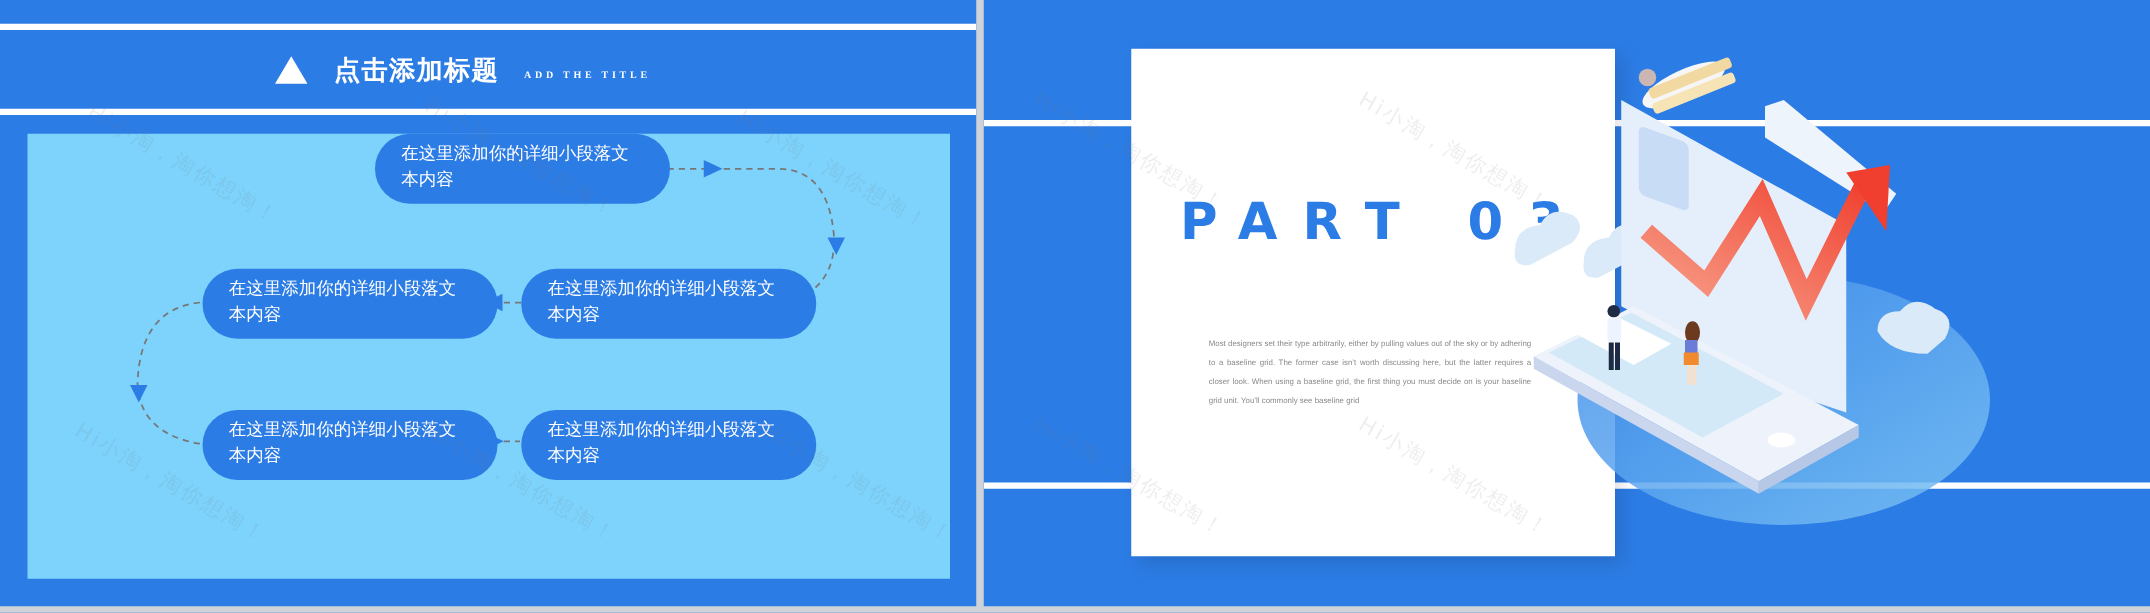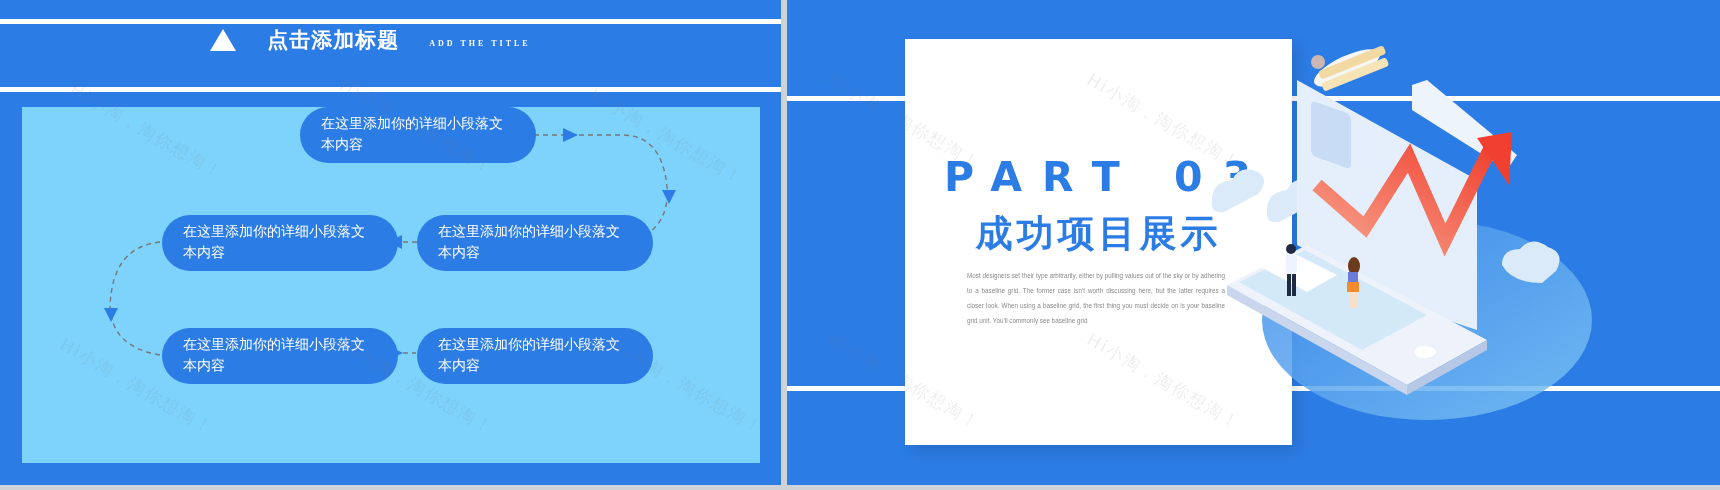--- a/index.html
+++ b/index.html
@@ -6,22 +6,22 @@
   html, body { width: 1720px; height: 490px; overflow: hidden; background: #cfd3d8; }
   body { position: relative; font-family: "DejaVu Sans", "Liberation Sans", sans-serif; }
 
   .slide { position: absolute; top: 0; height: 485px; background: #2c7ce5; overflow: hidden; }
   #slide-left  { left: 0; width: 781px; }
   #slide-right { left: 787px; width: 933px; }
 
   .hline { position: absolute; left: 0; right: 0; height: 5px; background: #ffffff; }
 
   
-  .title-bar { position: absolute; left: 0; right: 0; top: 9px; height: 62px;
-    display: flex; align-items: center; justify-content: center; gap: 18px; }
+  .title-bar { position: absolute; left: 0; right: 0; top: 25px; height: 62px;
+    display: flex; align-items: center; justify-content: center; gap: 8px; }
   .title-tri { width: 0; height: 0; border-left: 13px solid transparent; border-right: 13px solid transparent;
     border-bottom: 22px solid #ffffff; margin-right: 13px; margin-left: -40px; }
   .title-cn { color: #ffffff; font-size: 21px; font-weight: bold; letter-spacing: 1px; }
   .title-en { color: #ffffff; font-size: 8px; font-weight: bold; letter-spacing: 3px; margin-left: 12px; margin-top: 6px; font-family: Liberation Serif, serif; }
 
   .content-card { position: absolute; left: 22px; top: 107px; width: 738px; height: 356px; background: #7dd3fc; }
   .flow-svg { position: absolute; left: 0; top: 0; }
 
   .pill { position: absolute; width: 236px; height: 56px; border-radius: 28px; background: #2c7ce5;
     color: #ffffff; font-size: 14px; line-height: 21px; padding: 6px 20px 0 21px; }
@@ -90,21 +90,20 @@
   <span class="watermark" style="left:330px; top:375px">Hi小淘，淘你想淘！</span>
   <span class="watermark" style="left:600px; top:375px">Hi小淘，淘你想淘！</span>
 </div>
 
 <div class="slide" id="slide-right">
   <div class="hline" style="top:96px"></div>
   <div class="hline" style="top:386px"></div>
 
   <div class="part-card">
     <div class="part-num">PART 03</div>
-    <div class="part-title">成功项目展示</div>
     <div class="part-body">Most designers set their type arbitrarily, either by pulling values out of the sky or by adhering to a baseline grid. The former case isn’t worth discussing here, but the latter requires a closer look. When using a baseline grid, the first thing you must decide on is your baseline grid unit. You’ll commonly see baseline grid</div>
   </div>
 
   <svg class="illus" viewBox="0 0 533 440">
     <defs>
       <linearGradient id="disc" x1="0" y1="0" x2="1" y2="1">
         <stop offset="0" stop-color="#3d8ae9"></stop>
         <stop offset="1" stop-color="#7cc3f4"></stop>
       </linearGradient>
       <linearGradient id="arrowg" x1="0" y1="1" x2="1" y2="0">

